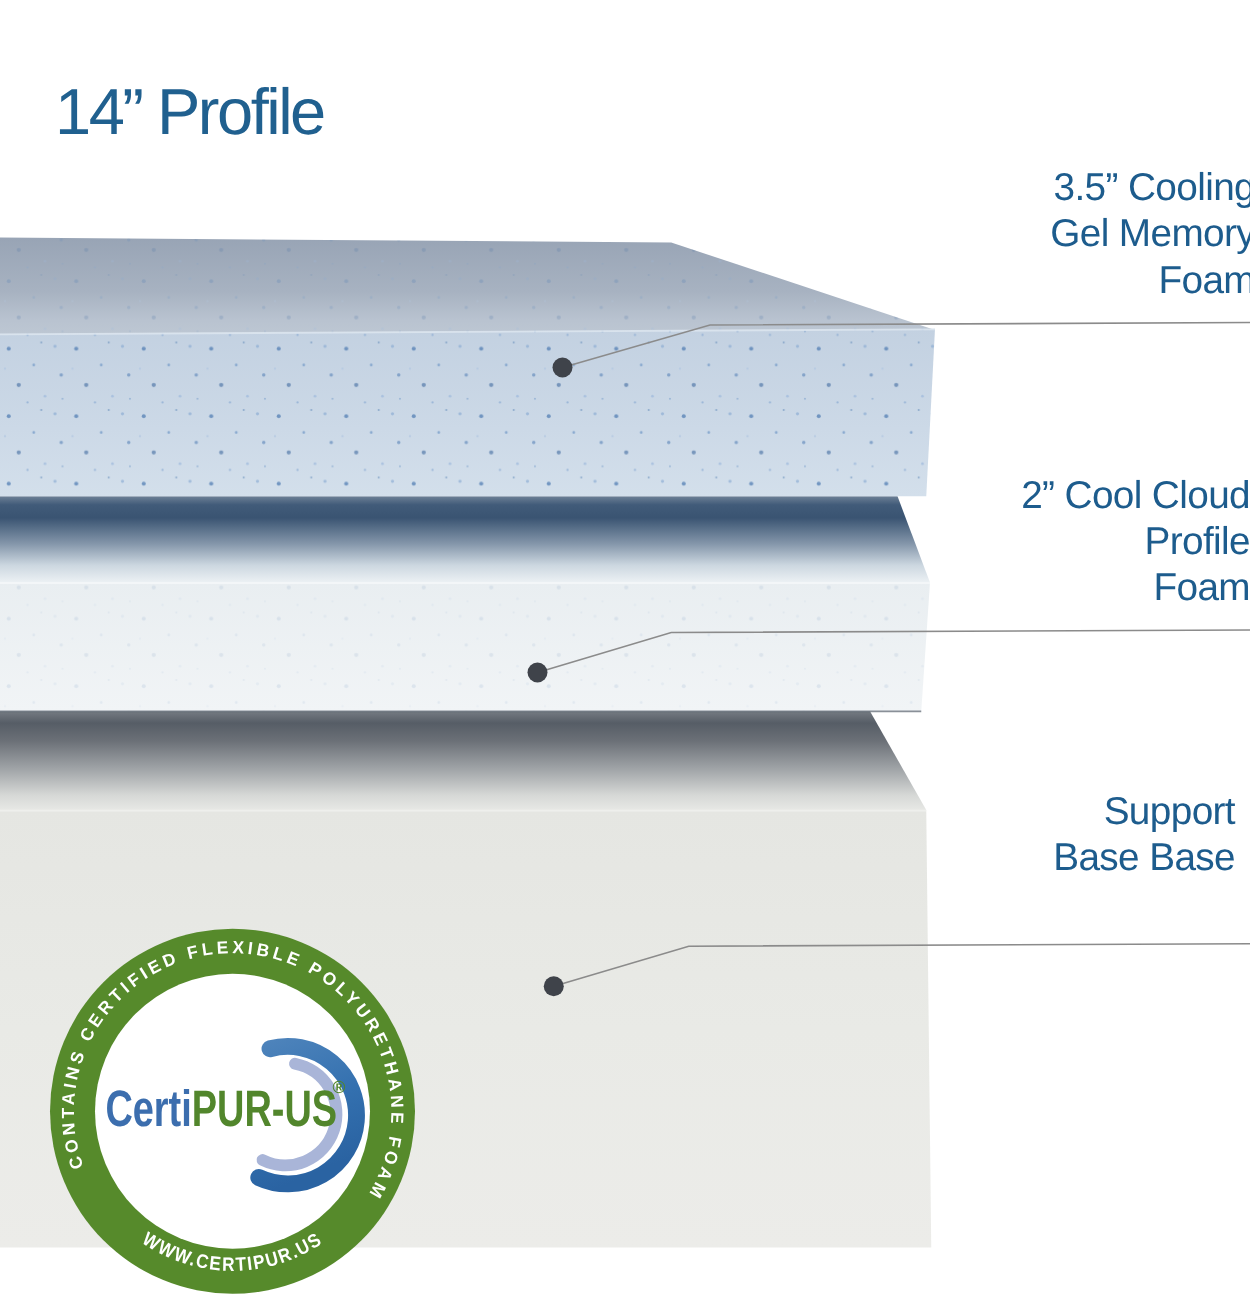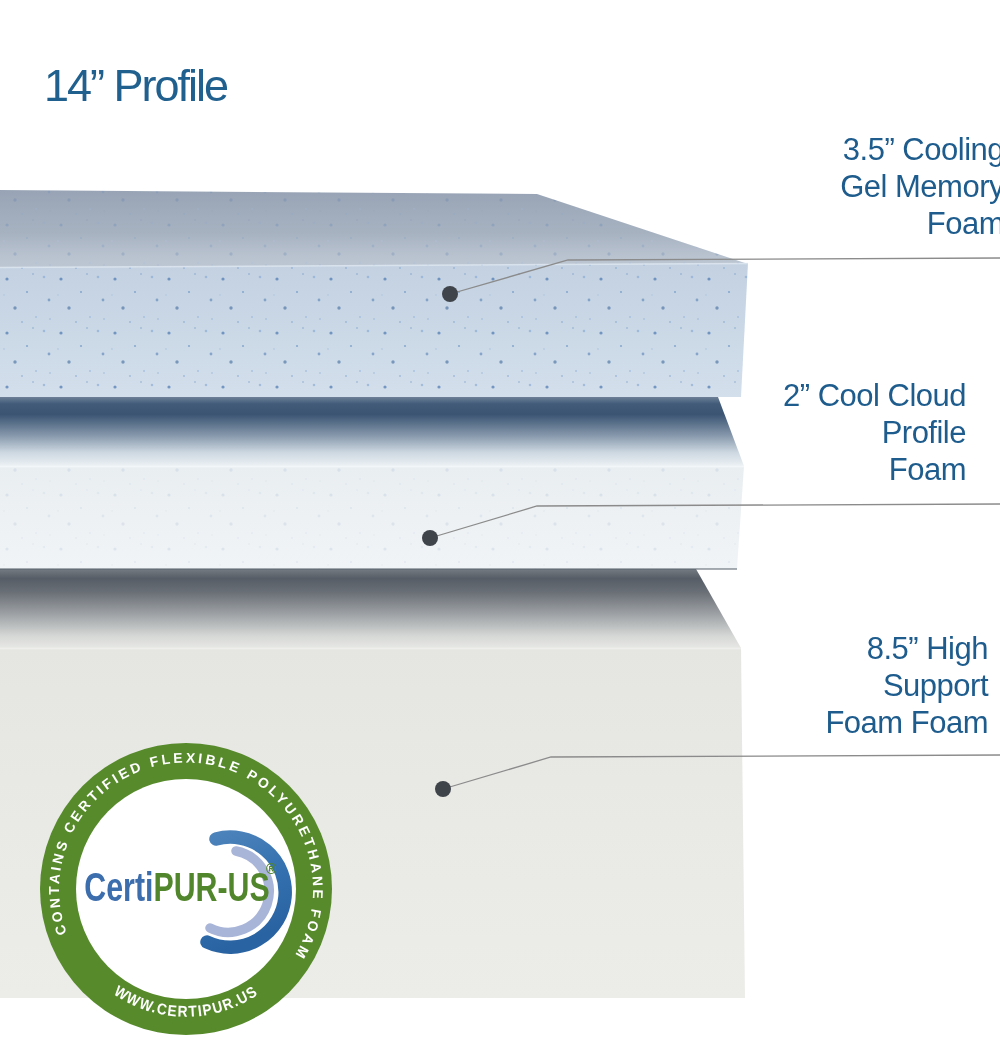--- a/index.html
+++ b/index.html
@@ -8,36 +8,36 @@
     width:1000px;height:1052px;
     background:#ffffff;
     overflow:hidden;
     font-family:"Liberation Sans", sans-serif;
   }
   .stage svg{position:absolute;left:0;top:0;}
   .title{
     position:absolute;
     left:44px;top:60px;
     margin:0;
-    font-size:45px;
+    font-size:52px;
     font-weight:400;
     letter-spacing:-2px;
     color:#20608f;
   }
   .callout{
     position:absolute;
     text-align:right;
     color:#1d5c8d;
     font-size:31px;
     line-height:37px;
     letter-spacing:-0.5px;
     white-space:nowrap;
   }
   .callout-1{top:131px;right:-4px;}
-  .callout-2{top:377px;right:34px;}
+  .callout-2{top:377px;right:0;}
   .callout-3{top:630px;right:12px;}
   svg text{font-family:"Liberation Sans", sans-serif;}
 </style>
 </head>
 <body>
 
 <div class="stage">
 
   <svg width="1000" height="1052" viewBox="0 0 1000 1052">
     <defs>
@@ -150,18 +150,17 @@
     <div>Foam</div>
   </div>
 
   <div class="callout callout-2">
     <div>2” Cool Cloud</div>
     <div>Profile</div>
     <div>Foam</div>
   </div>
 
   <div class="callout callout-3">
-    <div>8.5” High</div>
     <div>Support</div>
-    <div>Foam Foam</div>
+    <div>Base Base</div>
   </div>
 
 </div>
 
 </body></html>

